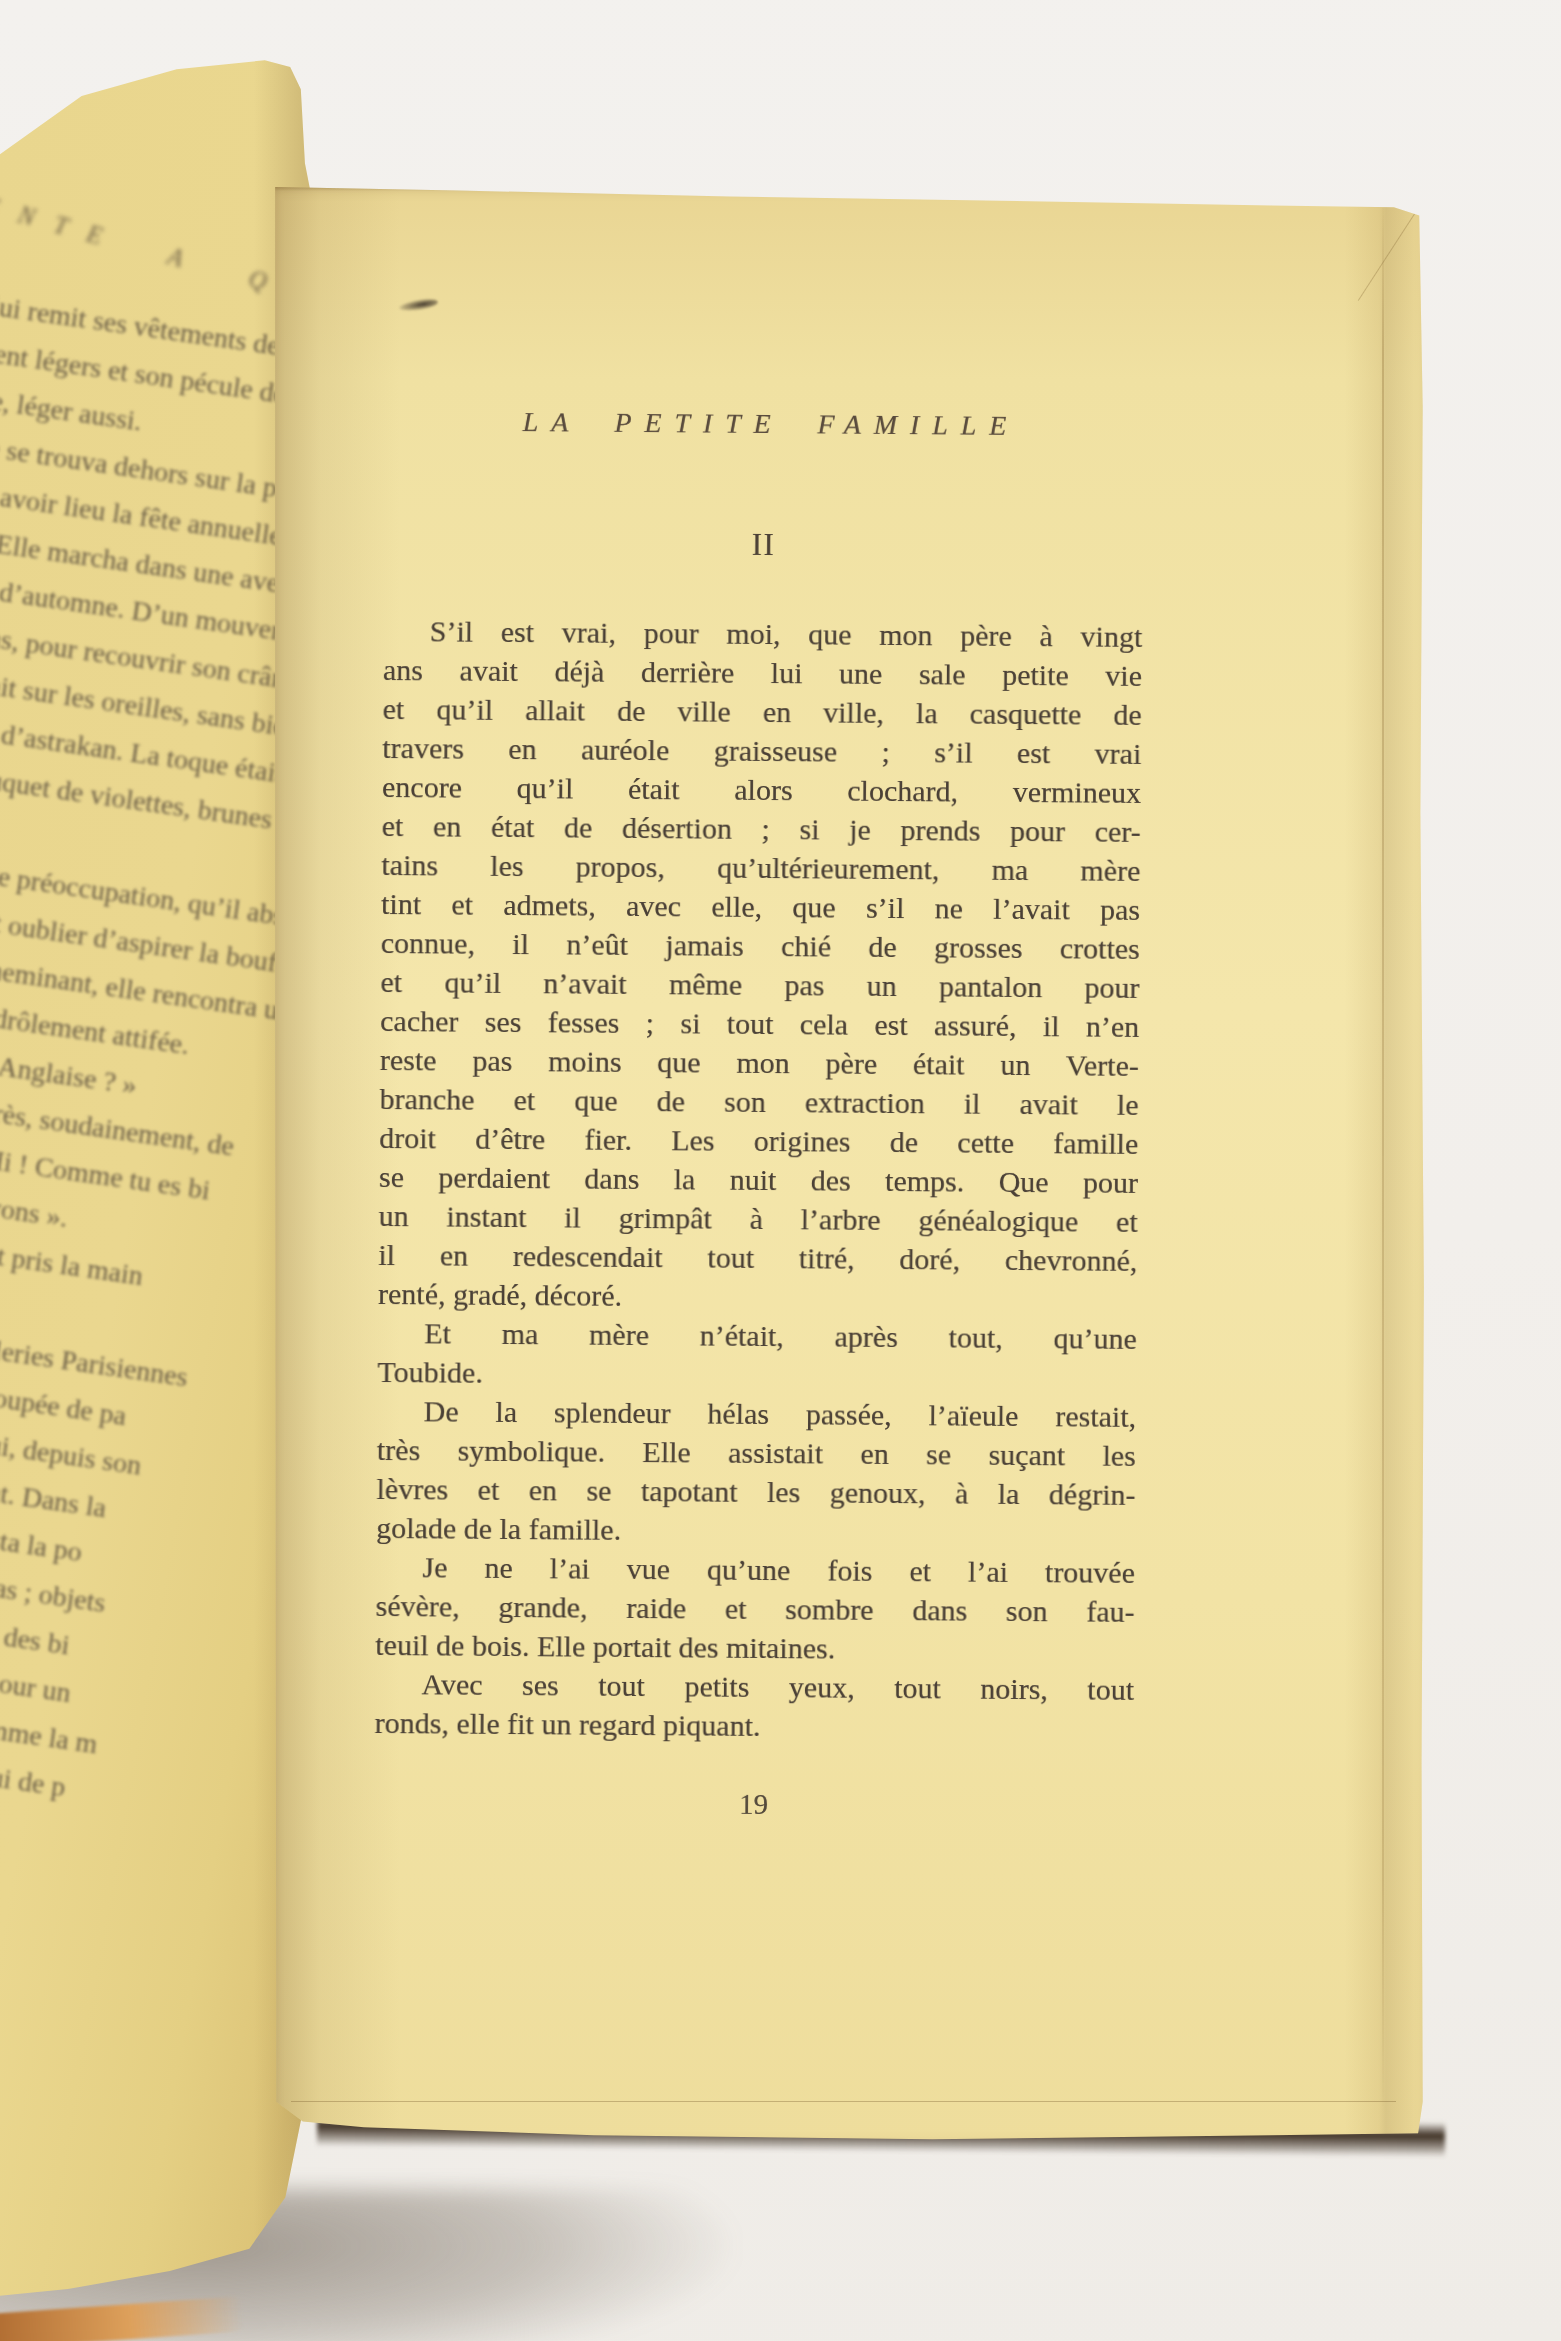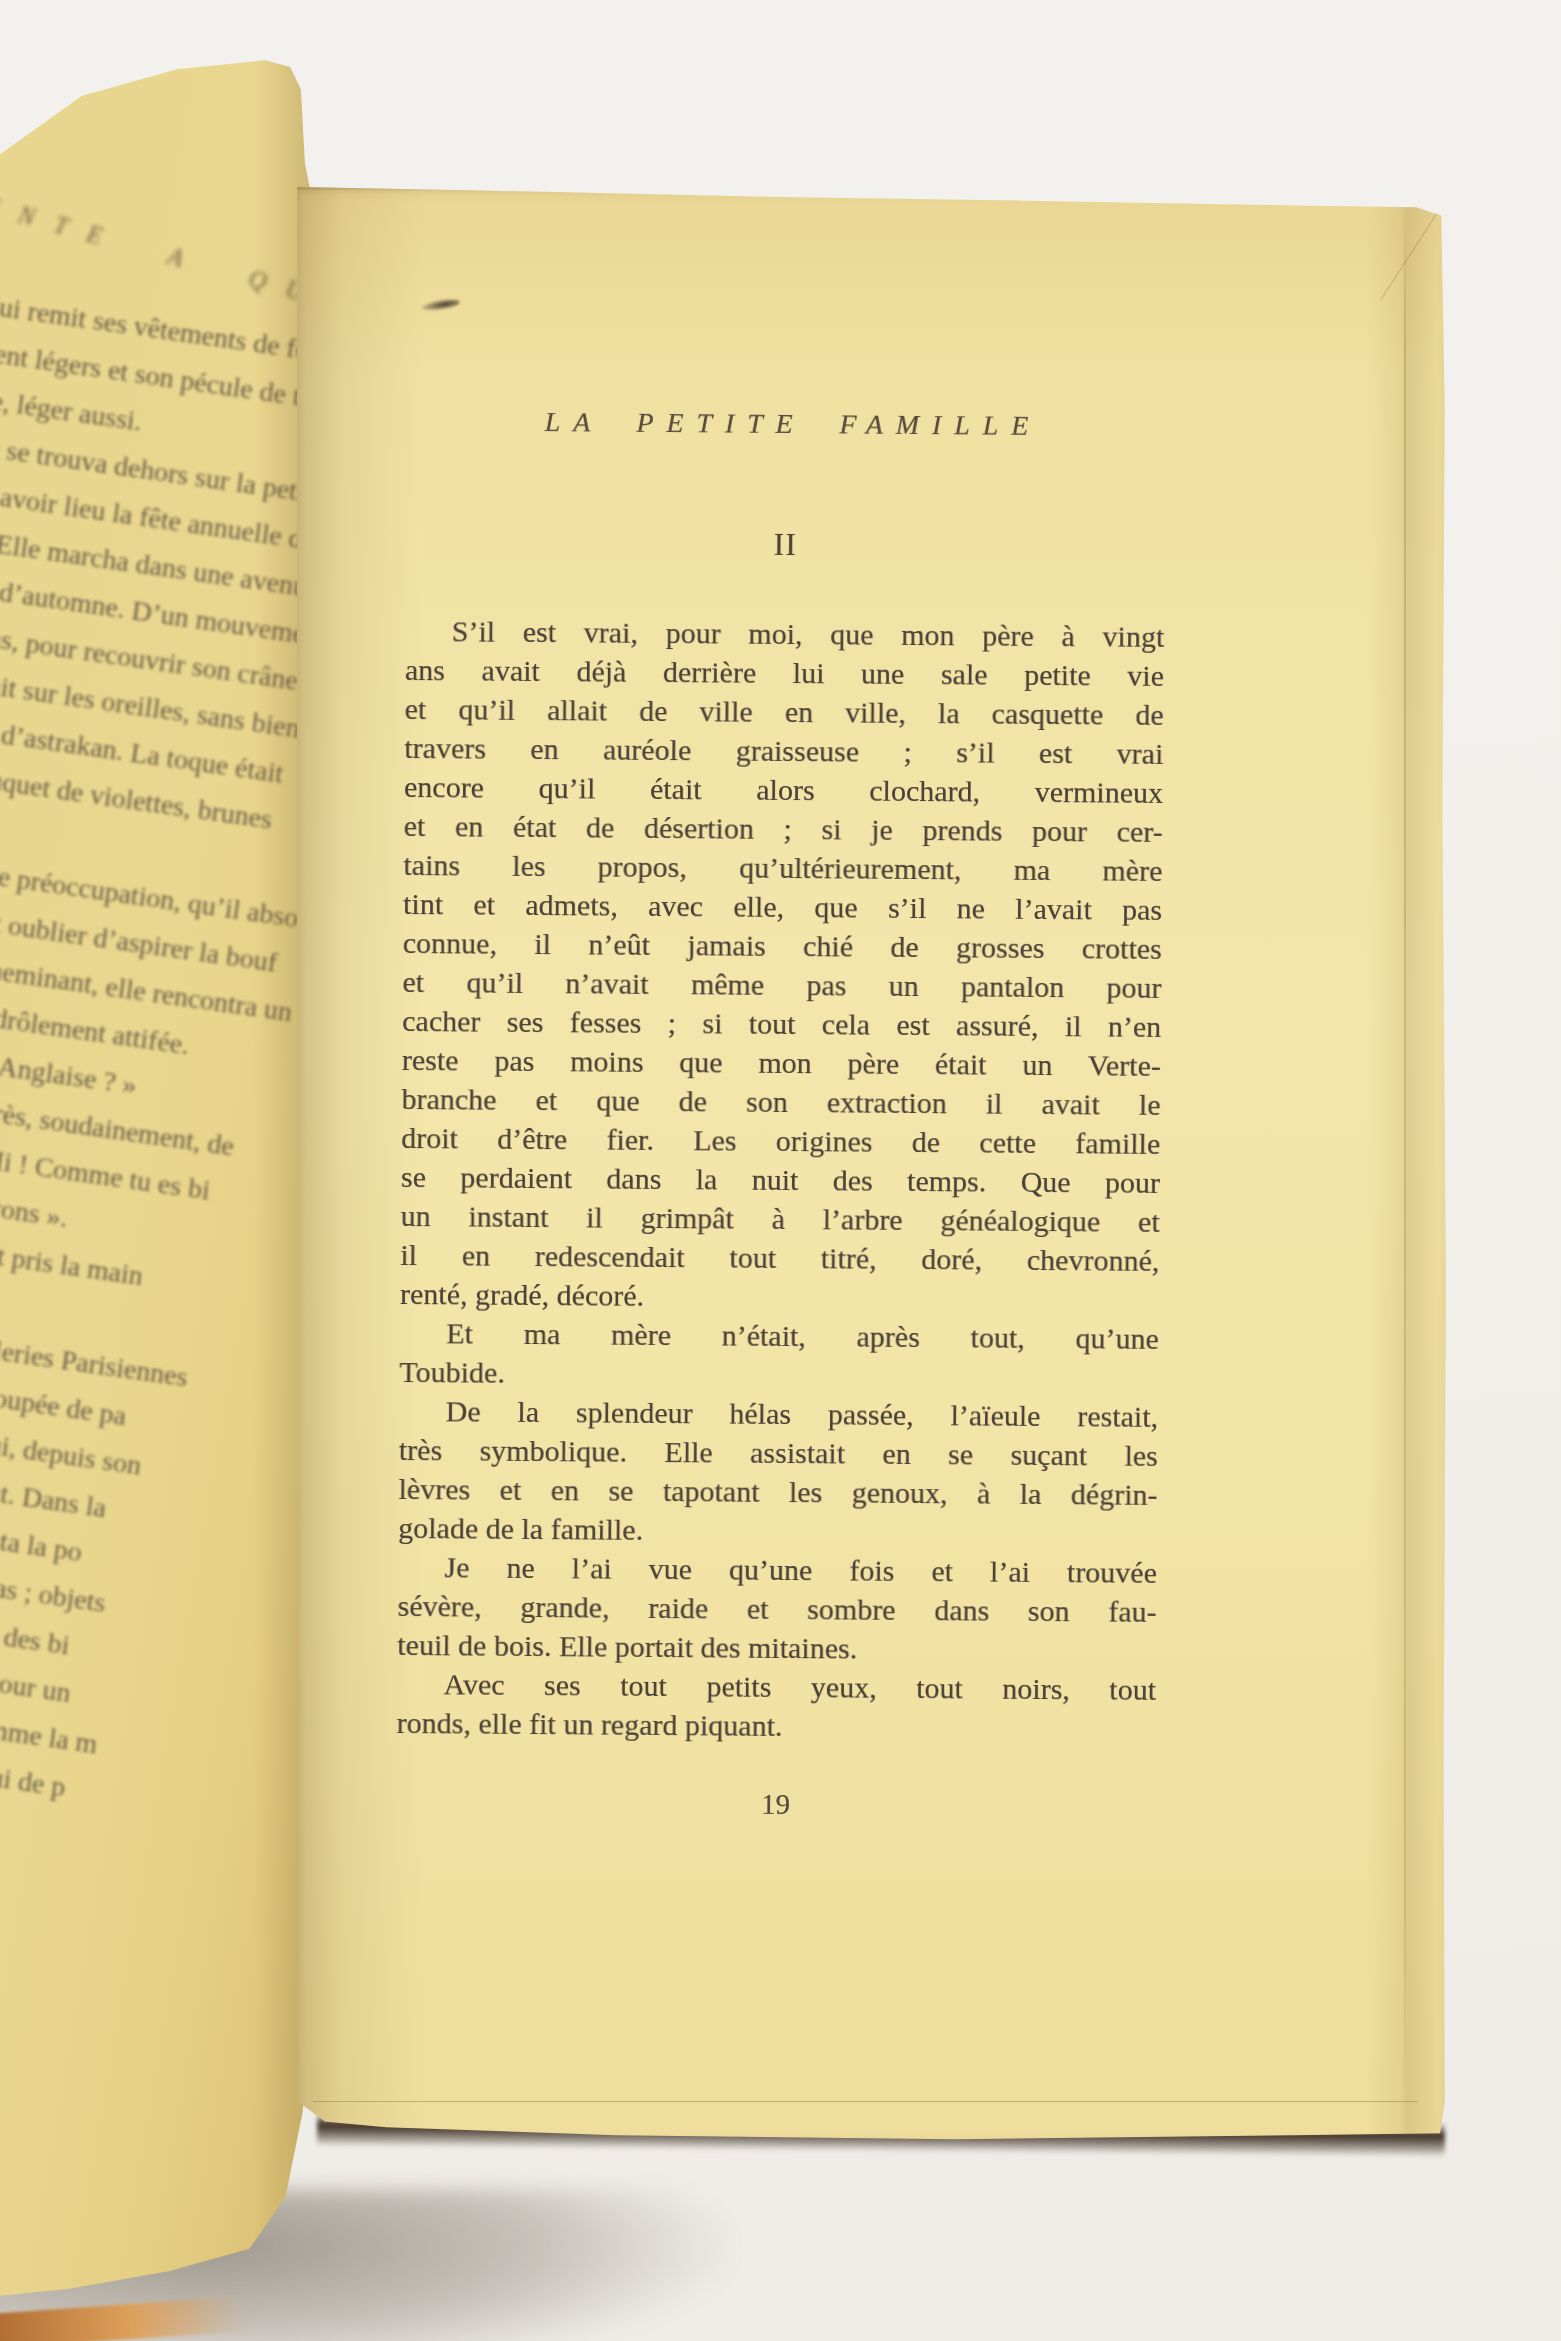--- a/index.html
+++ b/index.html
@@ -46,21 +46,21 @@
     background:linear-gradient(90deg,#b06c31,#dda05b 55%,rgba(221,160,91,0));
     transform:rotate(-4deg); filter:blur(1.4px); border-radius:6.8px;
   }
   .edge-shadow-right{
     position:absolute; left:317px; top:2117px; width:1128px; height:35px; z-index:2;
     background:linear-gradient(180deg,rgba(43,28,14,0) 0%,rgba(43,28,14,0.9) 38%,rgba(43,28,14,0.5) 68%,rgba(43,28,14,0) 100%);
     transform:rotate(0.55deg); filter:blur(2px);
   }
   
   .right-page{
-    position:absolute; left:296px; top:183px; width:1151px; height:1964px; z-index:3;
+    position:absolute; left:274px; top:183px; width:1151px; height:1964px; z-index:3;
     background:
       linear-gradient(90deg,rgba(128,96,40,0.30) 0%,rgba(128,96,40,0.10) 4%,rgba(0,0,0,0) 11%),
       linear-gradient(90deg,rgba(0,0,0,0) 93%,rgba(150,112,42,0.12) 96%,rgba(118,84,30,0.17) 96.6%,rgba(236,212,142,0.25) 100%),
       linear-gradient(180deg,#e9d593 0%,#f0e1a2 10%,#f4e6ab 42%,#f2e3a5 72%,#eedd9c 100%);
     clip-path:polygon(0.1% 0.2%,16% 0.38%,39.6% 0.69%,63.1% 0.9%,86.7% 1.14%,97.3% 1.24%,99.5% 1.66%,99.8% 11.4%,99.6% 32.1%,99.9% 56.2%,99.7% 80.4%,99.8% 97.7%,99.4% 99.3%,86.7% 99.4%,57.2% 99.6%,27.8% 99.4%,7.8% 99%,2.5% 98.7%,0.2% 97.7%,0.1% 42%);
     box-shadow:inset 0 8.1px 13.6px -6.8px rgba(100,70,30,0.5),
                inset 0 -9.5px 15px -11px rgba(120,90,40,0.35);
   }
   .right-page::before{ 
     content:""; position:absolute; left:0; right:0; top:0; height:8.1px;

